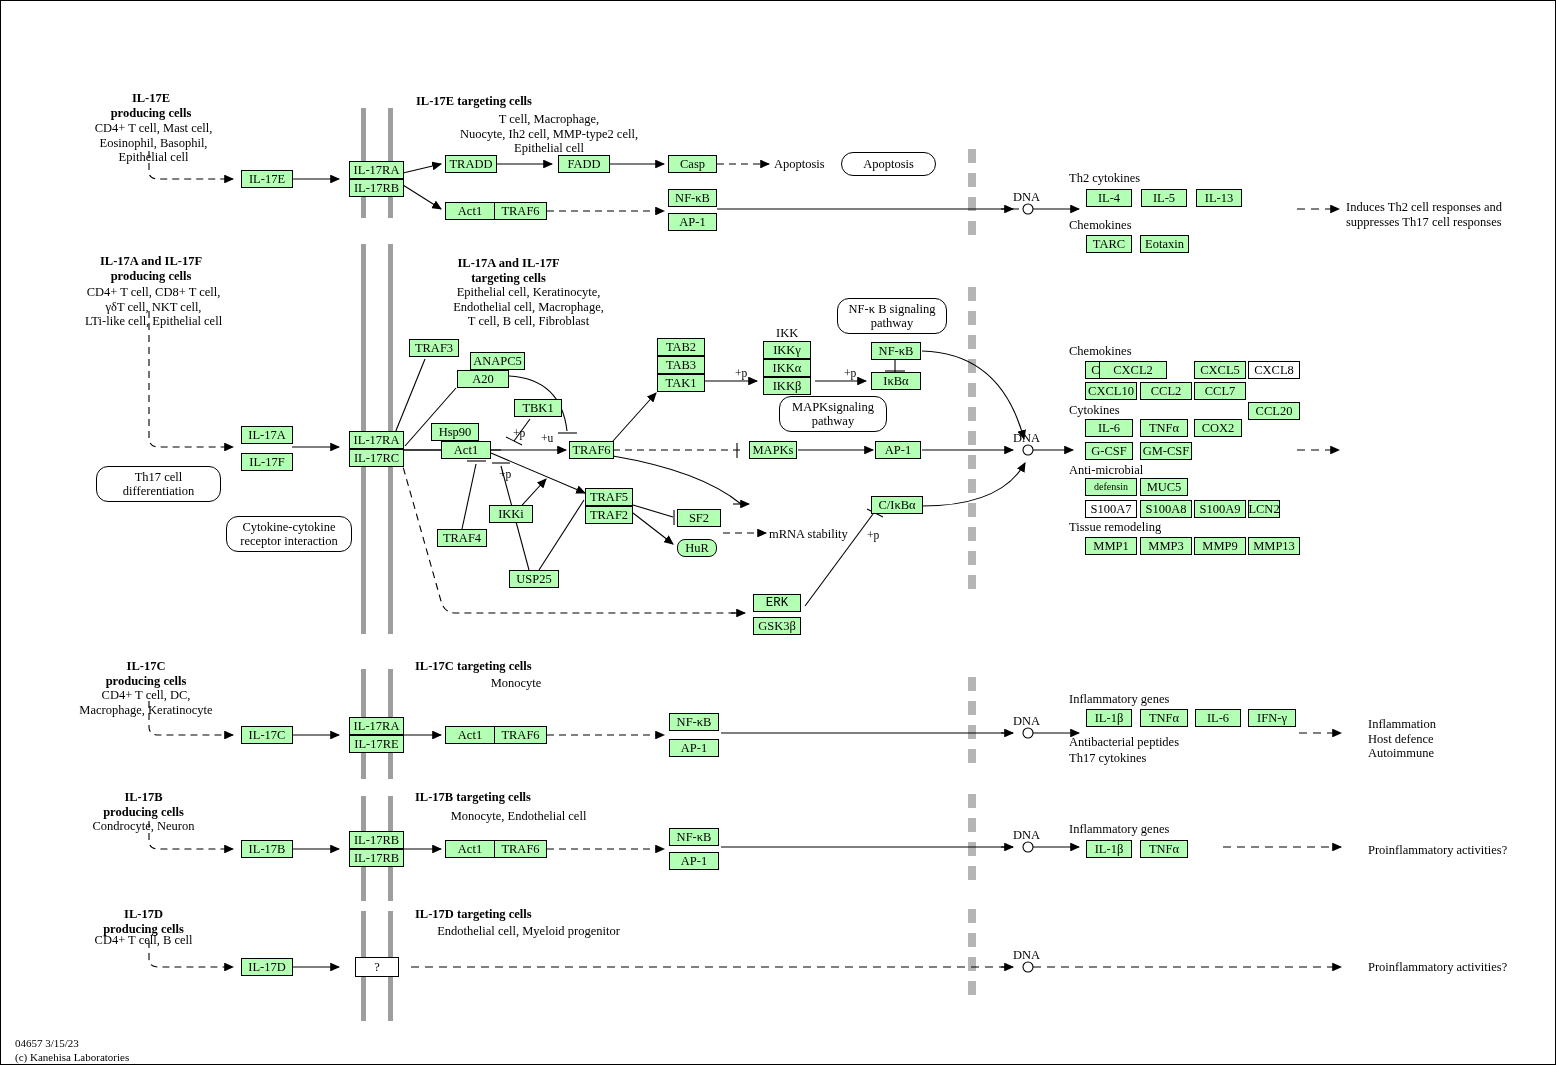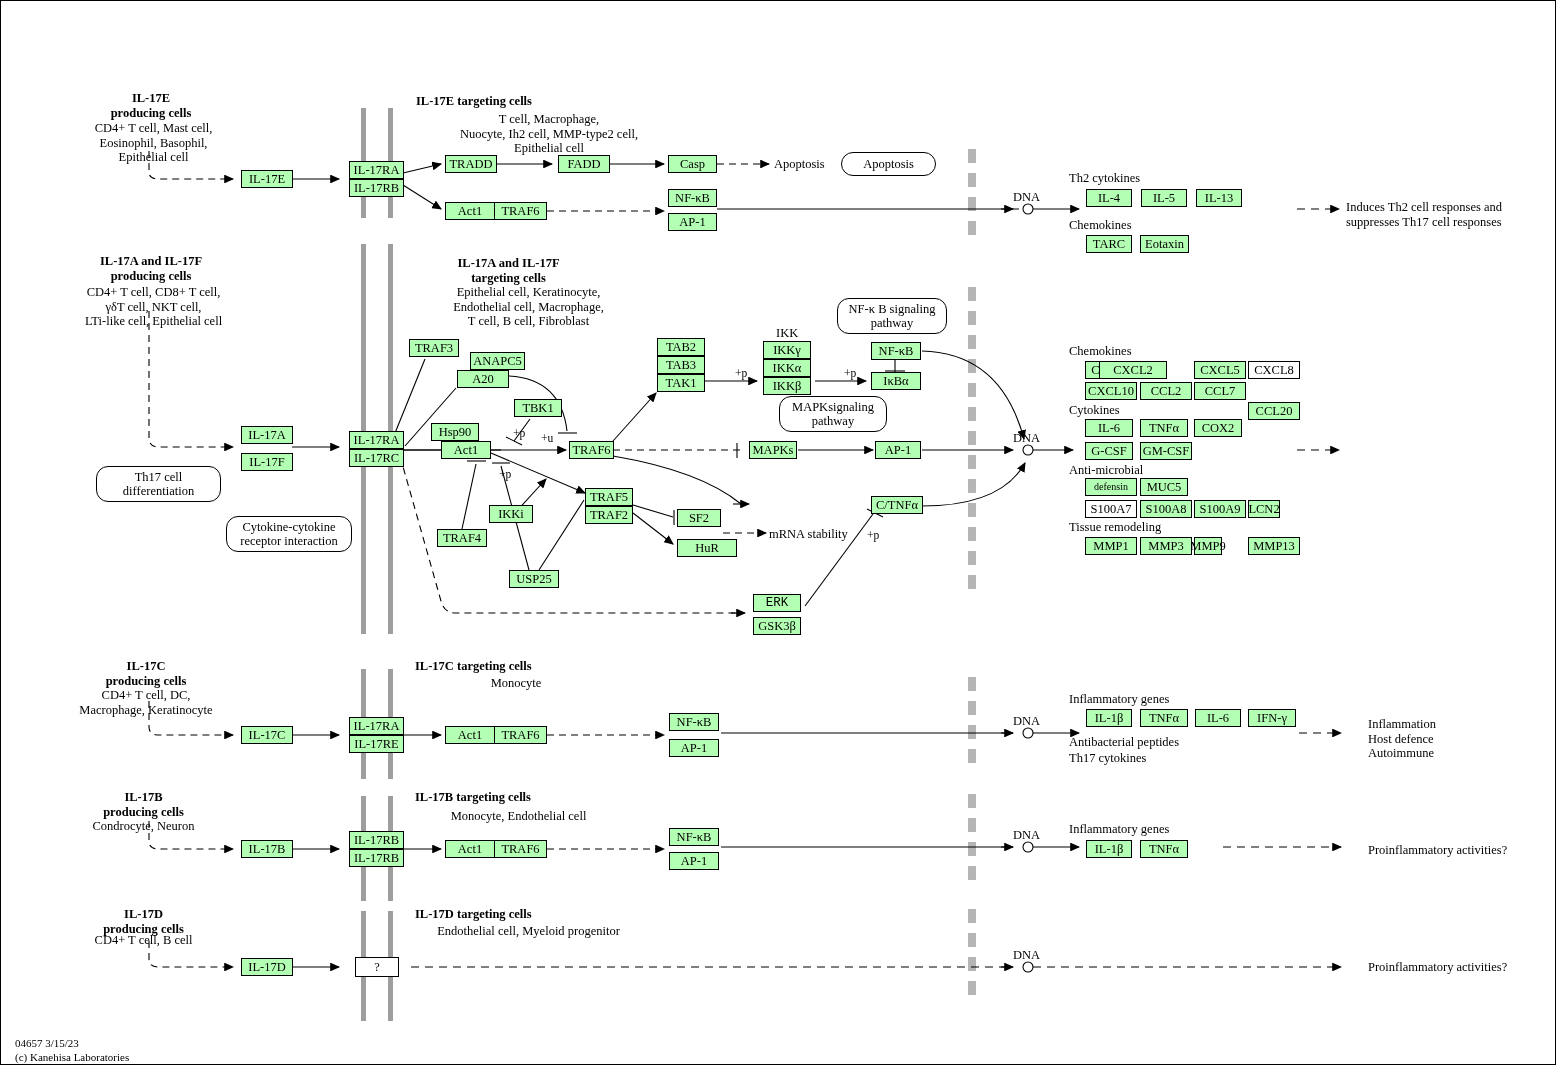--- a/index.html
+++ b/index.html
@@ -287,42 +287,42 @@
   <div class="gbox" style="left:430px;top:422px;width:48px;">Hsp90</div>
   <div class="gbox" style="left:440px;top:440px;width:50px;">Act1</div>
   <div class="gbox" style="left:513px;top:398px;width:48px;">TBK1</div>
   <div class="gbox" style="left:488px;top:504px;width:44px;">IKKi</div>
   <div class="gbox" style="left:436px;top:528px;width:50px;">TRAF4</div>
   <div class="gbox" style="left:508px;top:569px;width:50px;">USP25</div>
   <div class="gbox" style="left:568px;top:440px;width:45px;">TRAF6</div>
   <div class="gbox" style="left:584px;top:487px;width:48px;">TRAF5</div>
   <div class="gbox" style="left:584px;top:505px;width:48px;">TRAF2</div>
   <div class="gbox" style="left:676px;top:508px;width:44px;">SF2</div>
-  <div class="gbox" style="left:676px;top:538px;width:60px;">HuR</div>
+  <div class="gbox" style="left:676px;top:538px;width:40px;border-radius:8px;">HuR</div>
   <div class="txt" style="left:768px;top:526px;">mRNA stability</div>
 
   <div class="gbox" style="left:656px;top:337px;width:48px;">TAB2</div>
   <div class="gbox" style="left:656px;top:355px;width:48px;">TAB3</div>
   <div class="gbox" style="left:656px;top:373px;width:48px;">TAK1</div>
 
   <div class="txt" style="left:775px;top:325px;">IKK</div>
   <div class="gbox" style="left:762px;top:340px;width:48px;">IKKγ</div>
   <div class="gbox" style="left:762px;top:358px;width:48px;">IKKα</div>
   <div class="gbox" style="left:762px;top:376px;width:48px;">IKKβ</div>
 
   <div class="rbox" style="left:836px;top:297px;width:110px;height:36px;">NF-κ B signaling
 pathway</div>
   <div class="gbox" style="left:870px;top:341px;width:50px;">NF-κB</div>
   <div class="gbox" style="left:870px;top:371px;width:50px;">IκBα</div>
 
   <div class="rbox" style="left:778px;top:395px;width:108px;height:36px;font-family:Liberation Serif, serif;">MAPKsignaling
 pathway</div>
   <div class="gbox" style="left:748px;top:440px;width:48px;">MAPKs</div>
   <div class="gbox" style="left:874px;top:440px;width:46px;">AP-1</div>
-  <div class="gbox" style="left:870px;top:495px;width:52px;">C/TNFα</div>
+  <div class="gbox" style="left:870px;top:495px;width:52px;">C/IκBα</div>
   <div class="gbox" style="left:752px;top:593px;width:48px;font-family:Liberation Mono, monospace;">ERK</div>
   <div class="gbox" style="left:752px;top:616px;width:48px;">GSK3β</div>
 
   <div class="txt" style="left:1012px;top:430px;">DNA</div>
 
   <div class="txt" style="left:1068px;top:343px;">Chemokines</div>
   <div class="gbox" style="left:1084px;top:360px;width:52px;">CXCL1</div>
   <div class="gbox" style="left:1098px;top:360px;width:68px;">CXCL2</div>
   <div class="gbox" style="left:1193px;top:360px;width:52px;">CXCL5</div>
   <div class="gbox white" style="left:1247px;top:360px;width:52px;">CXCL8</div>
@@ -342,21 +342,21 @@
   <div class="gbox small" style="left:1084px;top:477px;width:52px;">defensin</div>
   <div class="gbox" style="left:1139px;top:477px;width:48px;">MUC5</div>
   <div class="gbox white" style="left:1084px;top:499px;width:52px;">S100A7</div>
   <div class="gbox" style="left:1139px;top:499px;width:52px;">S100A8</div>
   <div class="gbox" style="left:1193px;top:499px;width:52px;">S100A9</div>
   <div class="gbox" style="left:1247px;top:499px;width:32px;">LCN2</div>
 
   <div class="txt" style="left:1068px;top:519px;">Tissue remodeling</div>
   <div class="gbox" style="left:1084px;top:536px;width:52px;">MMP1</div>
   <div class="gbox" style="left:1139px;top:536px;width:52px;">MMP3</div>
-  <div class="gbox" style="left:1193px;top:536px;width:28px;">MMP9</div>
+  <div class="gbox" style="left:1193px;top:536px;width:52px;">MMP9</div>
   <div class="gbox" style="left:1247px;top:536px;width:52px;">MMP13</div>
 
 
   <div class="txt b c" style="left:55px;top:658px;width:180px;">IL-17C
 producing cells</div>
   <div class="txt c" style="left:45px;top:687px;width:200px;">CD4+ T cell, DC,
 Macrophage, Keratinocyte</div>
   <div class="txt b" style="left:414px;top:658px;">IL-17C targeting cells</div>
   <div class="txt c" style="left:415px;top:675px;width:200px;">Monocyte</div>
 

